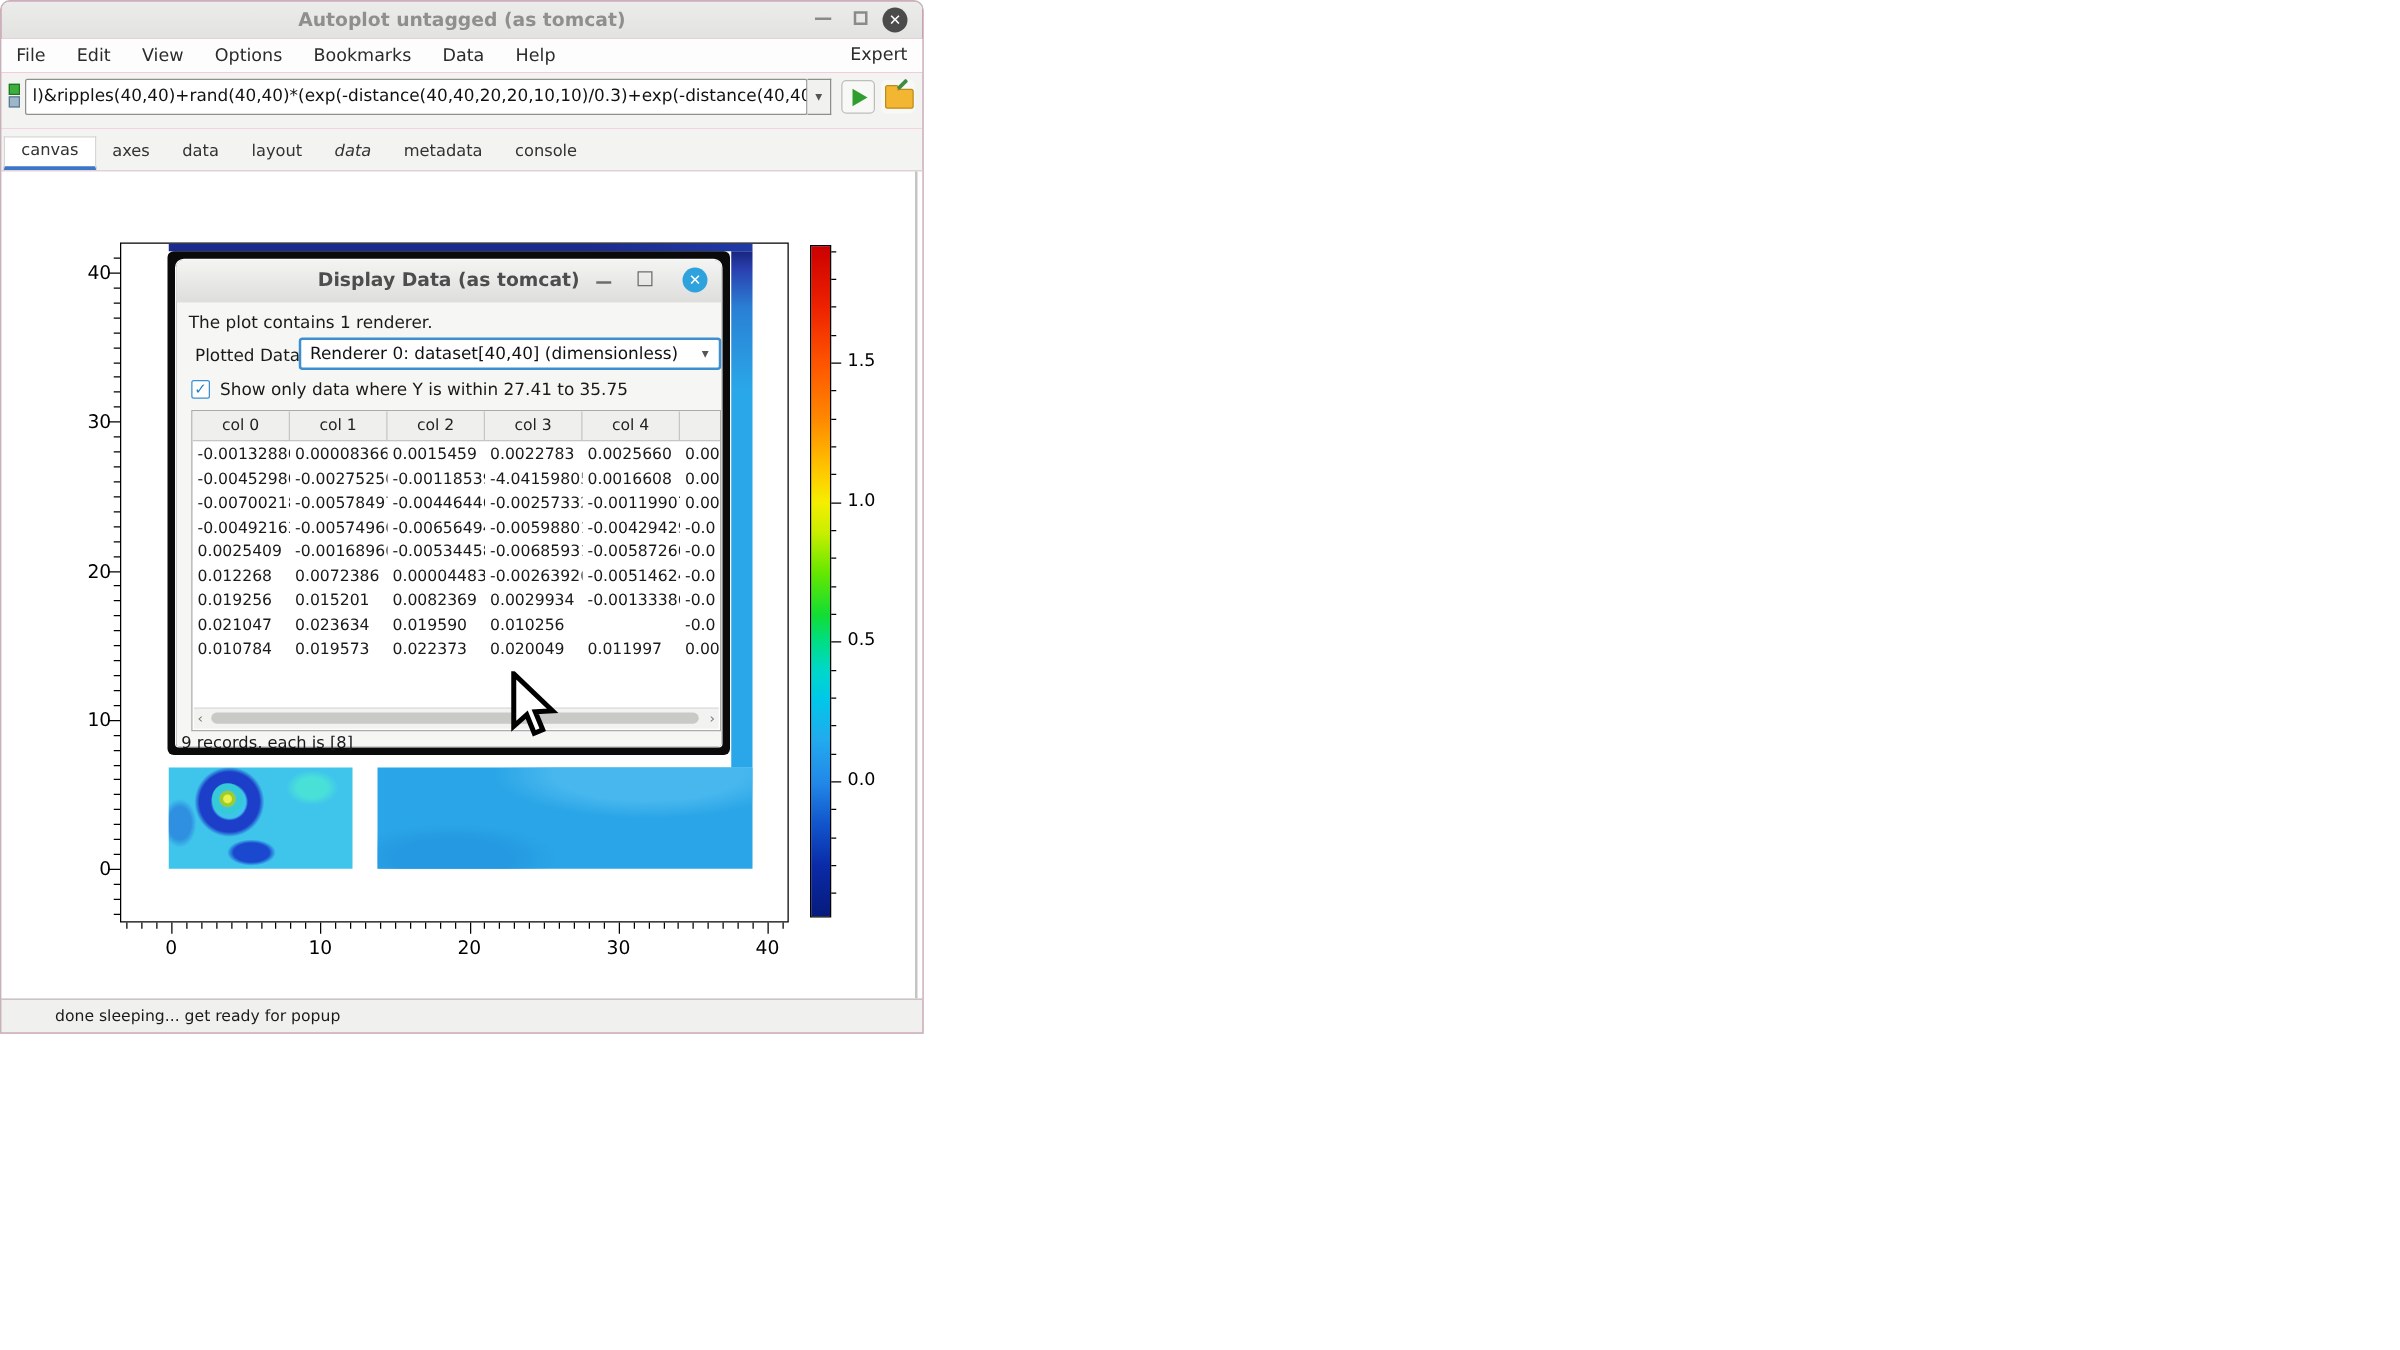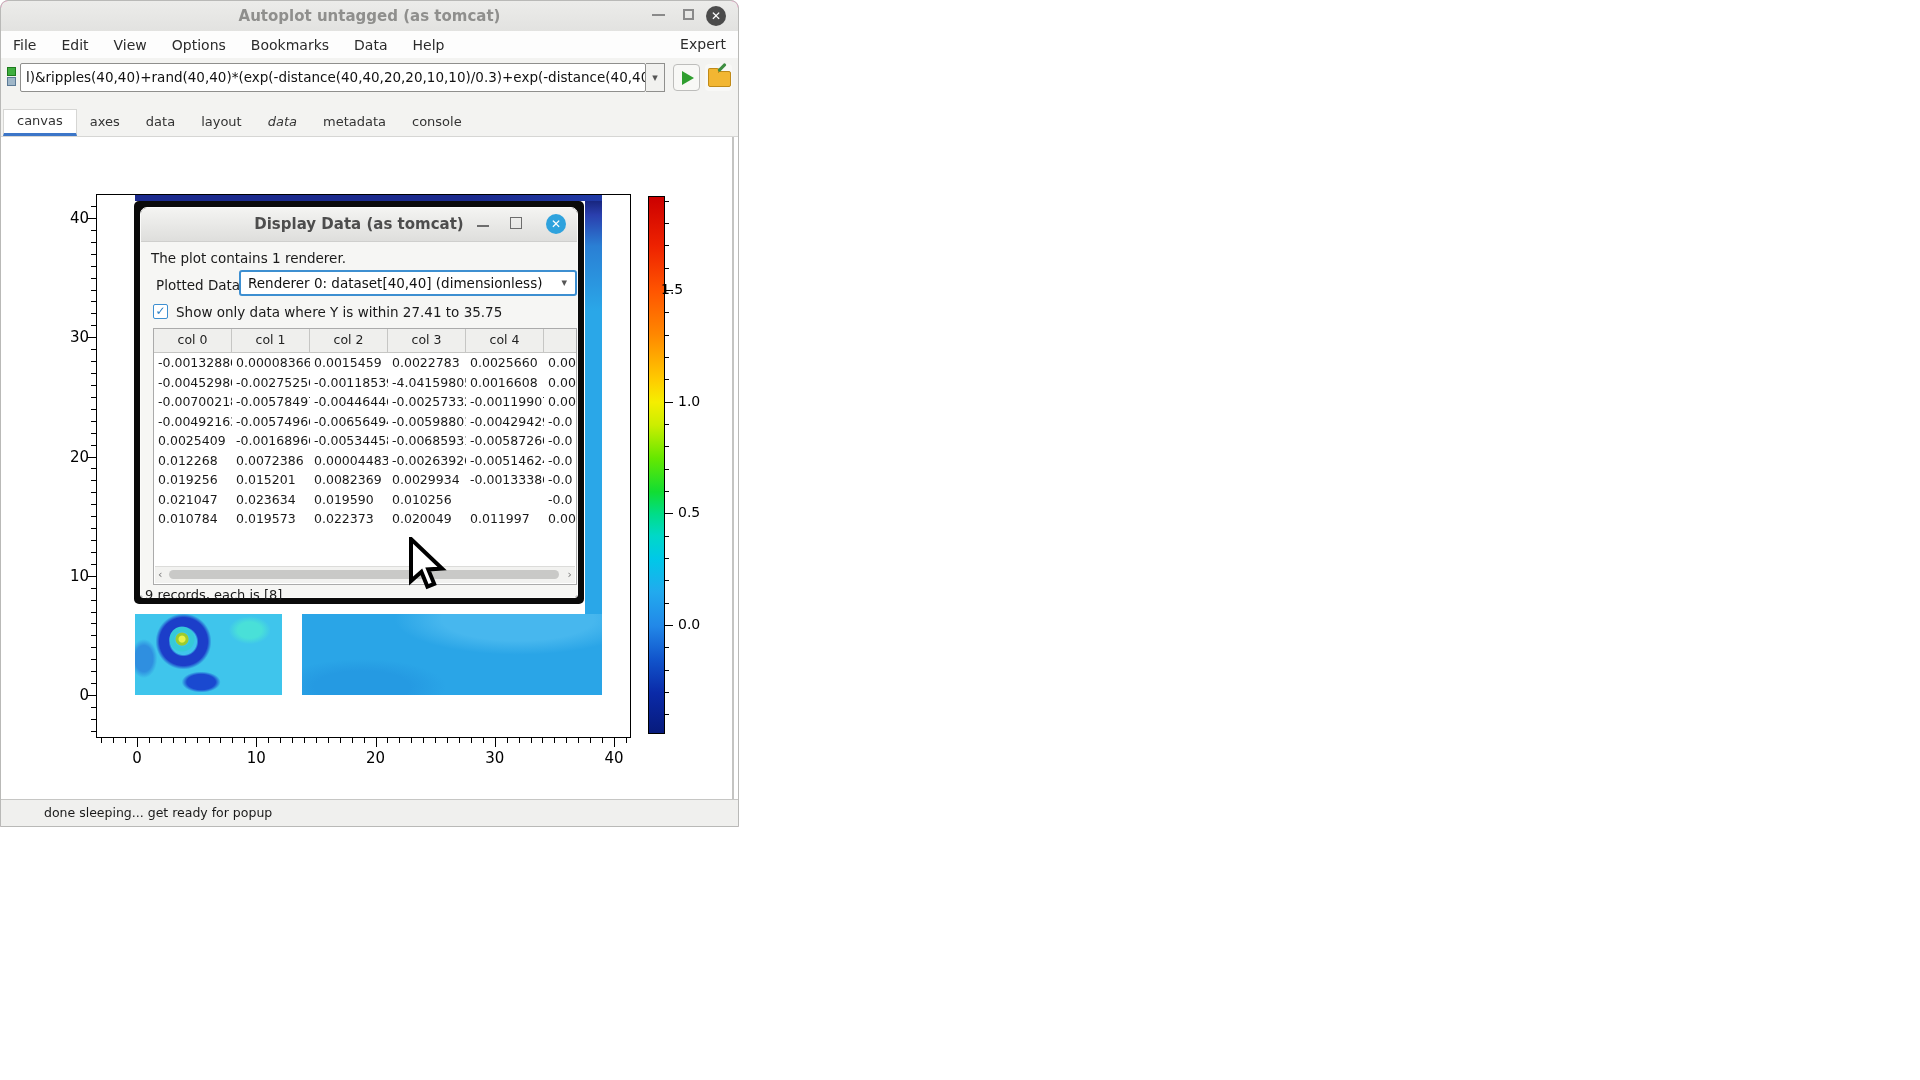--- a/index.html
+++ b/index.html
@@ -299,21 +299,21 @@
           <div class="tickmark" style="left: 664px; top: 265px; width: 8px; height: 1px;"></div>
           <div class="tickmark" style="left: 664px; top: 242px; width: 4px; height: 1px;"></div>
           <div class="tickmark" style="left: 664px; top: 220px; width: 4px; height: 1px;"></div>
           <div class="tickmark" style="left: 664px; top: 198px; width: 4px; height: 1px;"></div>
           <div class="tickmark" style="left: 664px; top: 175px; width: 4px; height: 1px;"></div>
           <div class="tickmark" style="left: 664px; top: 153px; width: 8px; height: 1px;"></div>
           <div class="tickmark" style="left: 664px; top: 131px; width: 4px; height: 1px;"></div>
           <div class="tickmark" style="left: 664px; top: 108px; width: 4px; height: 1px;"></div>
           <div class="tickmark" style="left: 664px; top: 86px; width: 4px; height: 1px;"></div>
           <div class="tickmark" style="left: 664px; top: 64px; width: 4px; height: 1px;"></div>
-          <div class="cb-label" style="left: 660px; top: 144px; text-align: center;">1.5</div>
+          <div class="cb-label" style="left: 677px; top: 144px; text-align: center;">1.5</div>
           <div class="cb-label" style="left: 677px; top: 256px;">1.0</div>
           <div class="cb-label" style="left: 677px; top: 367px;">0.5</div>
           <div class="cb-label" style="left: 677px; top: 479px;">0.0</div>
         </div>
 
       <div class="dialog">
         <div class="dlg-inner">
           <div class="dlg-titlebar">
             <div class="dlg-title">Display Data (as tomcat)</div>
             <div class="dlg-min"></div>

